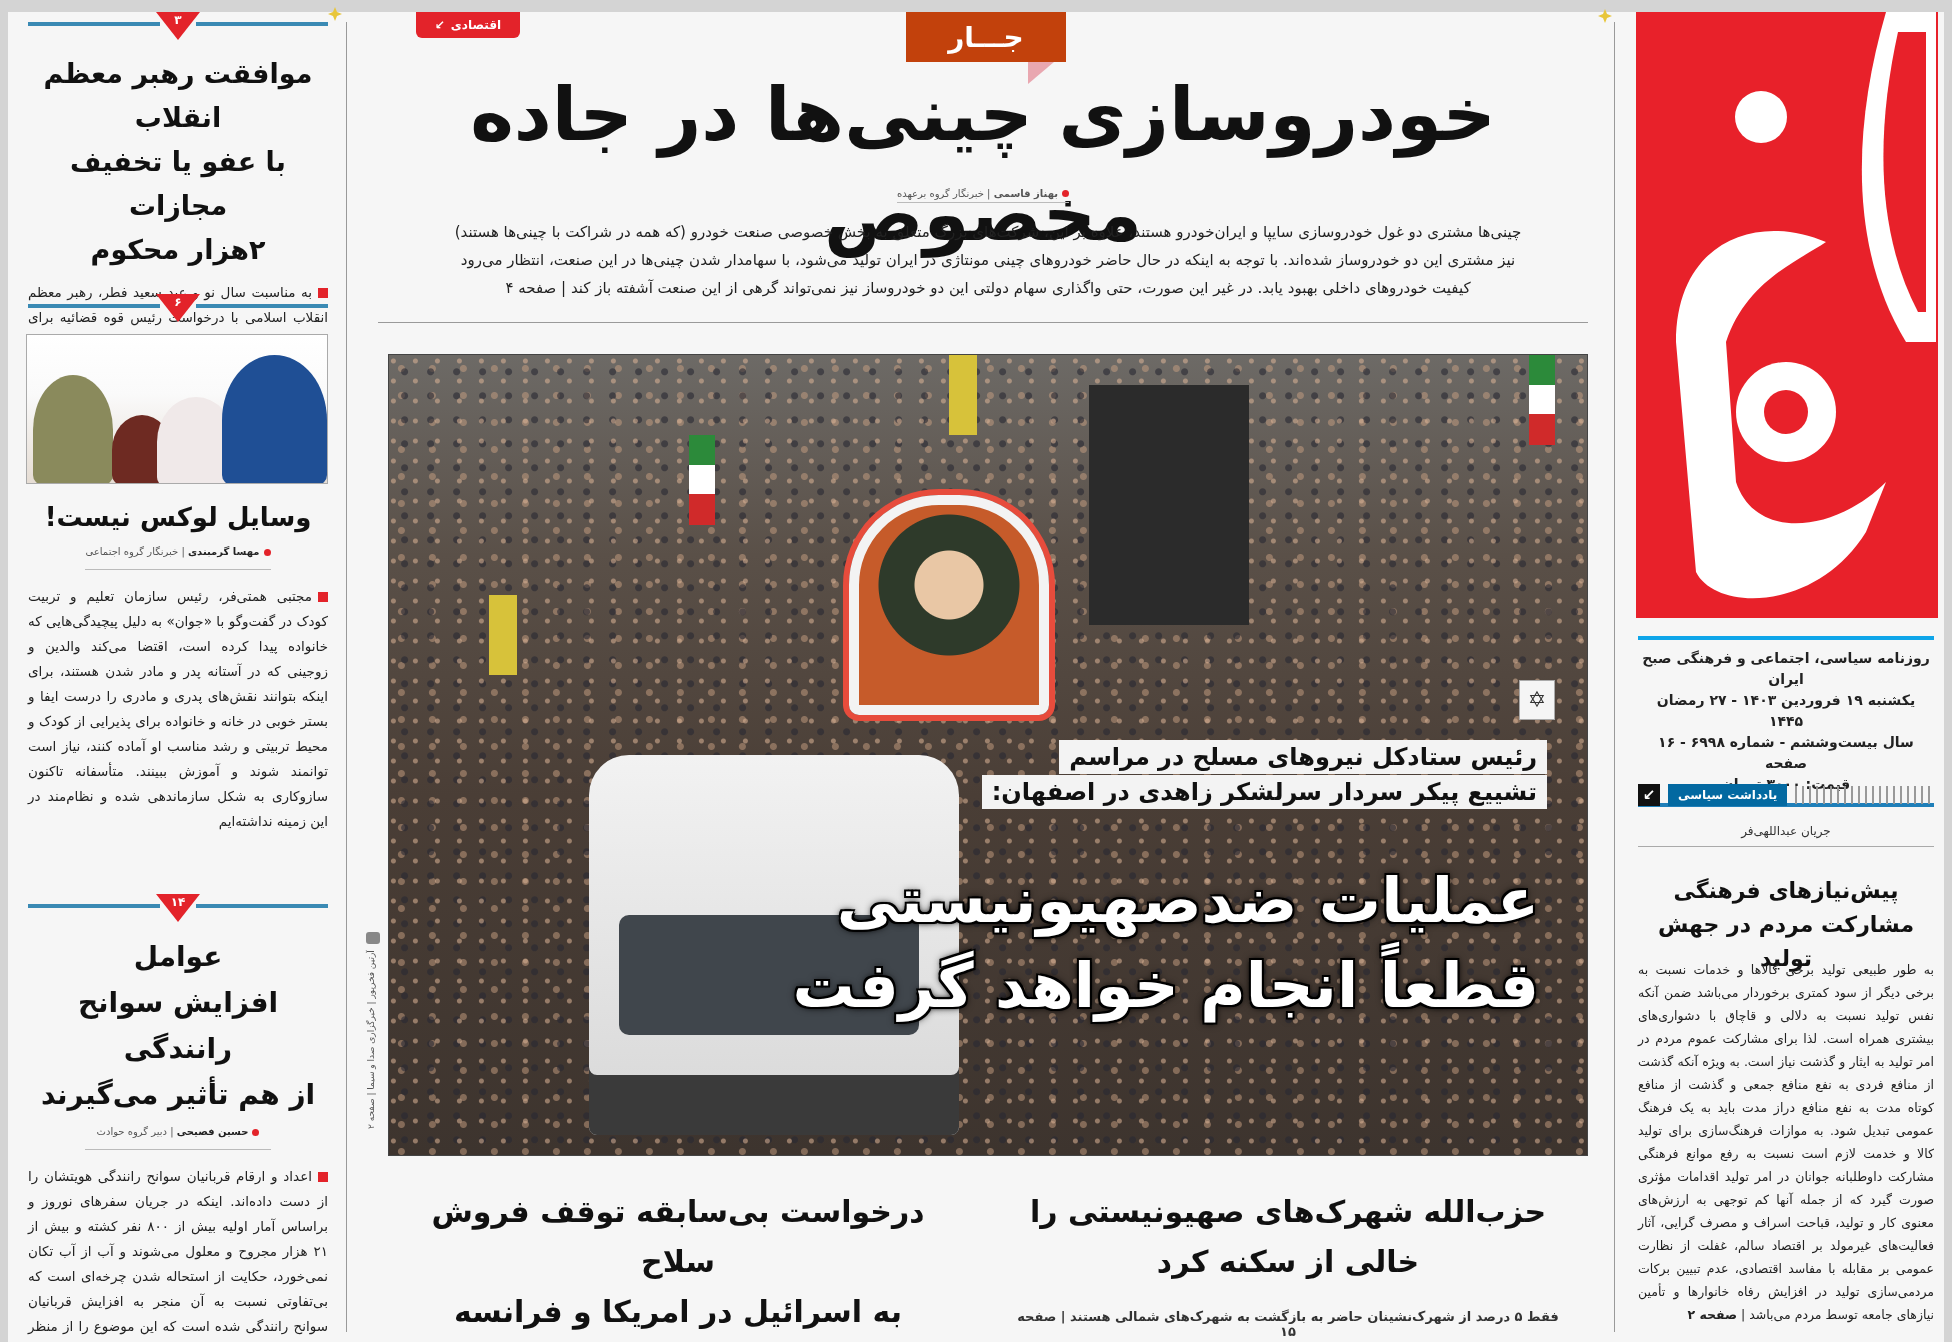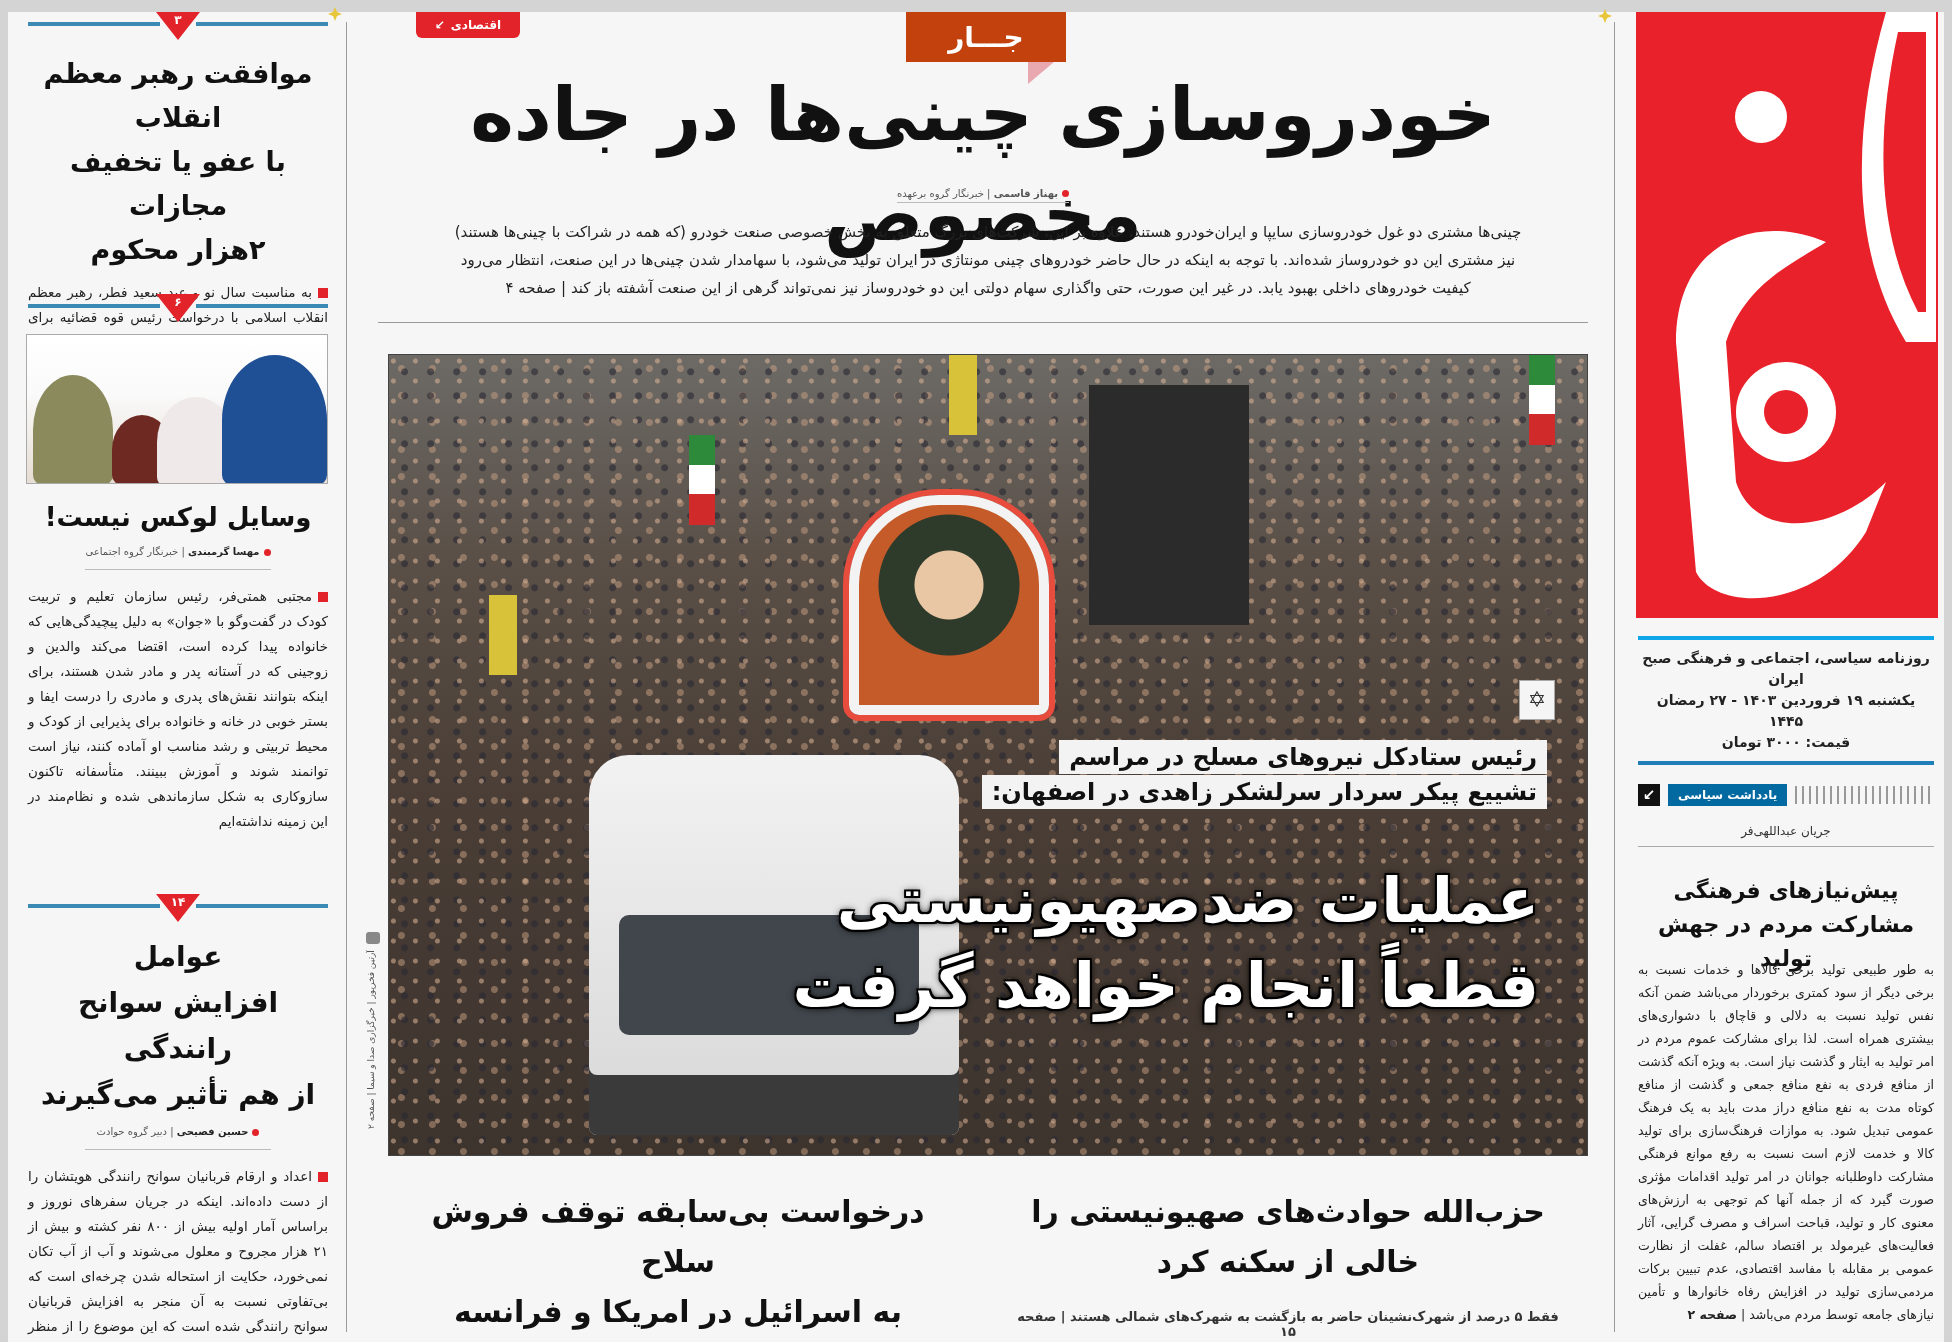--- a/index.html
+++ b/index.html
@@ -166,21 +166,21 @@
       <div class="kicker" style="top:385px;">رئیس ستادکل نیروهای مسلح در مراسم</div>
       <div class="kicker" style="top:420px;">تشییع پیکر سردار سرلشکر زاهدی در اصفهان:</div>
       <div class="big" style="top:480px;">عملیات ضدصهیونیستی</div>
       <div class="big" style="top:565px;">قطعاً انجام خواهد گرفت</div>
     </div>
     <div class="camera-icon" style="left:-2px;top:920px;"></div>
     <div class="photo-credit" style="left:-2px;top:938px;">آرتین فخرپور | خبرگزاری صدا و سیما | صفحه ۲</div>
 
     <div class="sub-story" style="left:640px;">
       <h3>
-        <div>حزب‌الله حوادث‌های صهیونیستی را</div>
+        <div>حزب‌الله شهرک‌های صهیونیستی را</div>
         <div>خالی از سکنه کرد</div>
       </h3>
       <p>فقط ۵ درصد از شهرک‌نشینان حاضر به بازگشت به شهرک‌های شمالی هستند | صفحه ۱۵</p>
     </div>
     <div class="sub-story" style="left:30px;">
       <h3>
         <div>درخواست بی‌سابقه توقف فروش سلاح</div>
         <div>به اسرائیل  در امریکا و فرانسه</div>
       </h3>
 
@@ -204,20 +204,21 @@
         <path d="M40 330 C40 230 120 200 190 230 C160 250 110 270 90 330 Z" fill="#fff"></path>
         <path d="M40 330 L60 560 C80 600 180 600 230 520 L250 470 C200 520 120 530 100 470 L90 330 Z" fill="#fff"></path>
         <circle cx="150" cy="400" r="50" fill="#fff"></circle>
         <circle cx="150" cy="400" r="22" fill="#e8212a"></circle>
       </svg>
     </div>
 
     <div class="meta-box">
       <div>روزنامه سیاسی، اجتماعی و فرهنگی صبح ایران</div>
       <div>یکشنبه ۱۹ فروردین ۱۴۰۳ - ۲۷ رمضان ۱۴۴۵</div>
+      <div>سال بیست‌وششم - شماره ۶۹۹۸ - ۱۶ صفحه</div>
       <div>قیمت: ۳۰۰۰ تومان</div>
     </div>
 
     <div class="note-tag">
       <span class="arrow">↙</span>
       <span class="lbl">یادداشت سیاسی</span>
       <span class="bars"></span>
     </div>
     <div class="note-author">جریان عبداللهی‌فر</div>
     <div class="note-title">

